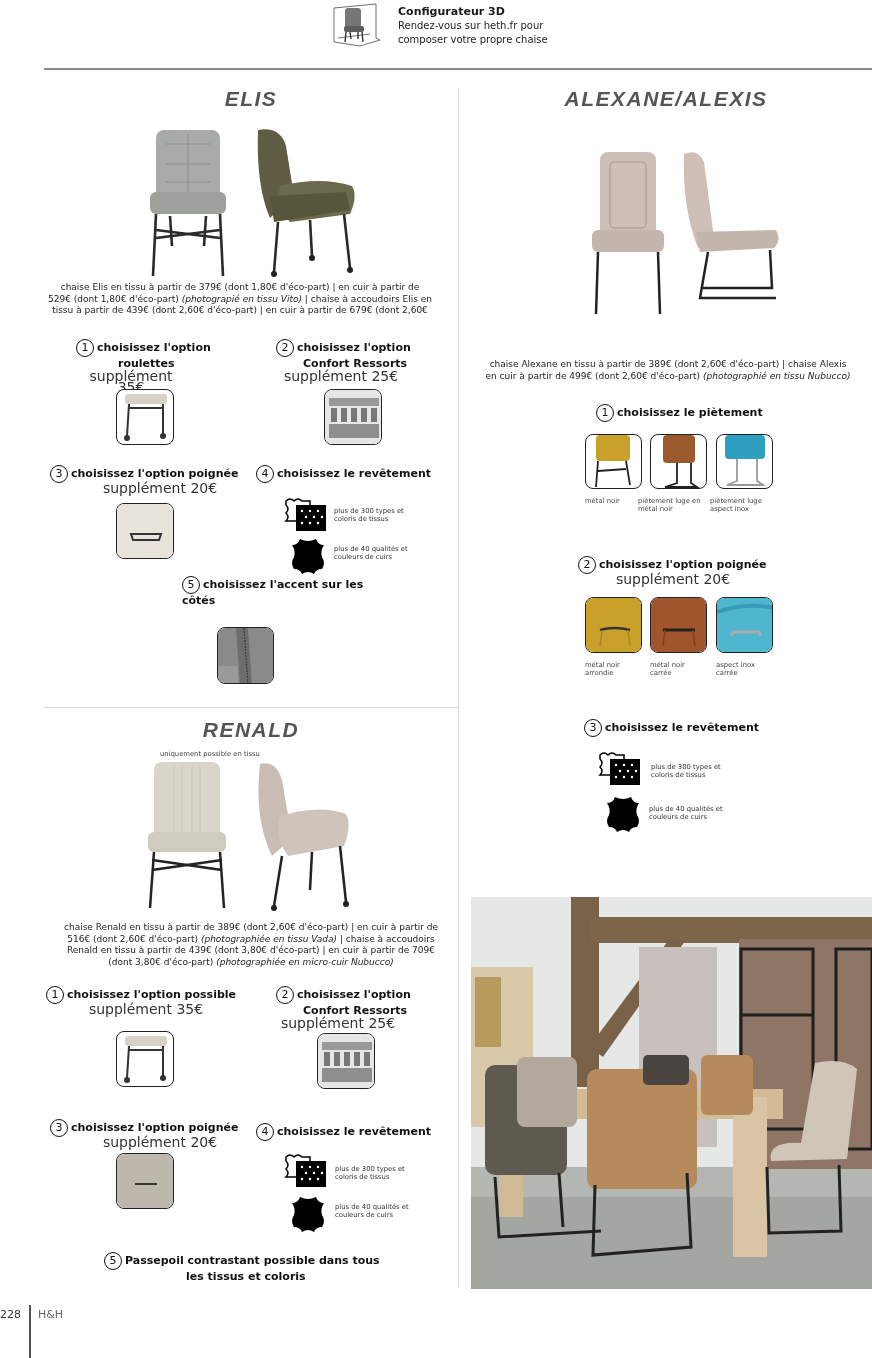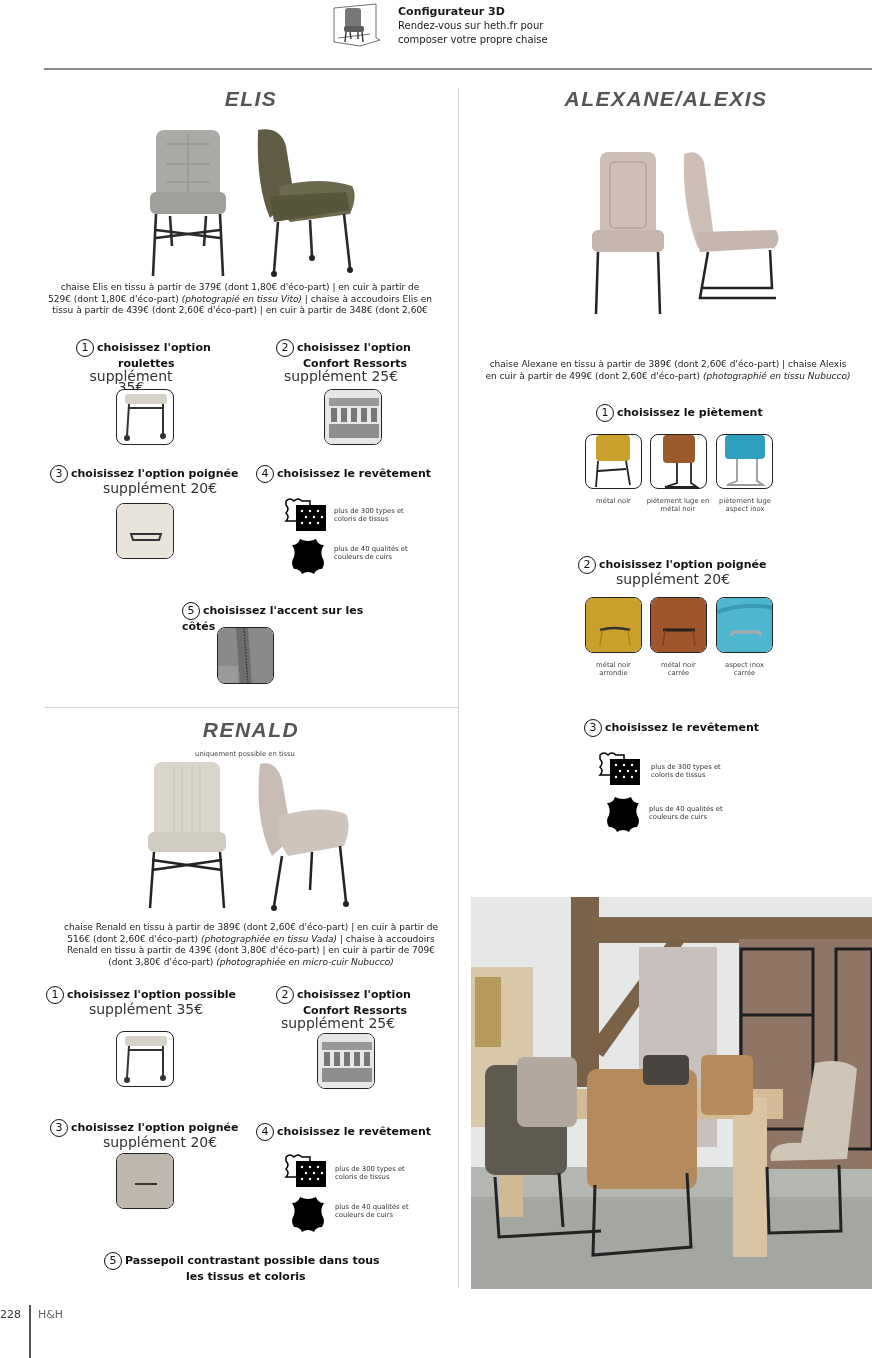--- a/index.html
+++ b/index.html
@@ -20,21 +20,21 @@
   .model-title { font-family: "Liberation Sans", sans-serif; font-style: italic; font-weight: 700; font-size: 21px; letter-spacing: 1.5px; color: #555; text-align: center; }
 
   .desc { font-size: 9px; line-height: 11.6px; text-align: center; color: #222; }
   .desc i { font-style: italic; }
 
   .step { font-size: 11px; font-weight: bold; line-height: 14px; color: #111; }
   .step-num { display: inline-flex; align-items: center; justify-content: center; width: 18px; height: 18px; border: 1.4px solid #111; border-radius: 50%; font-size: 11px; font-weight: normal; margin-right: 3px; vertical-align: middle; background:#fff; }
   .supp { font-size: 14px; color: #333; text-align: center; line-height: 11px; }
 
   .thumb { border: 1.5px solid #222; border-radius: 8px; overflow: hidden; background: #fff; }
-  .small-cap { font-size: 6.8px; line-height: 8px; color: #444; text-align: center; }
+  .small-cap { font-size: 6.8px; line-height: 8px; color: #444; text-align: left; }
   .cov-text { font-size: 6.8px; line-height: 8px; color: #333; }
 
   .chair-img { overflow: hidden; }
   .photo { left: 471px; top: 897px; width: 401px; height: 392px; overflow: hidden; background: #e9eaea; }
 
   .footer-rule { left: 29px; top: 1305px; width: 2px; height: 53px; background: #555; }
   .page-num { left: 0px; top: 1308px; font-size: 11px; color: #333; }
   .brand { left: 38px; top: 1308px; font-size: 11px; color: #666; }
 </style>
 </head>
@@ -99,21 +99,21 @@
       </g>
     <circle cx="24" cy="148" r="3" fill="#222"></circle>
       <circle cx="100" cy="144" r="3" fill="#222"></circle>
       <circle cx="62" cy="132" r="3" fill="#222"></circle>
   </svg>
 </div>
 
 <div class="abs desc" style="left:22px; top:282px; width:436px;">
   <div>chaise Elis en tissu à partir de 379€ (dont 1,80€ d'éco-part) | en cuir à partir de</div>
   <div><span>529€ (dont 1,80€ d'éco-part) </span><i>(photograpié en tissu Vito)</i><span> | chaise à accoudoirs Elis en</span></div>
-  <div>tissu à partir de 439€ (dont 2,60€ d'éco-part) | en cuir à partir de 348€ (dont 2,60€</div>
+  <div>tissu à partir de 439€ (dont 2,60€ d'éco-part) | en cuir à partir de 679€ (dont 2,60€</div>
 </div>
 
 <div class="abs" style="left:76px; top:339px; width:170px;">
   <div class="step"><span class="step-num">1</span><span>choisissez l'option</span></div>
   <div class="step" style="padding-left:42px;">roulettes</div>
   <div class="supp" style="width:110px;">supplément 35€</div>
 </div>
 <div class="abs thumb" style="left:116px; top:389px; width:58px; height:56px;">
   <svg width="58" height="56" viewBox="0 0 58 56">
       <rect x="8" y="4" width="42" height="10" rx="3" fill="#d6d2c8"></rect>
@@ -185,21 +185,21 @@
 <div class="abs" style="left:288px; top:537px; width:40px; height:38px;">
   <svg width="40" height="38" viewBox="0 0 40 38">
       <path d="M12 2 Q20 6 28 2 Q30 8 36 8 Q32 14 34 20 Q38 26 34 32 Q28 32 26 37 Q20 33 14 37 Q12 32 6 32 Q2 26 6 20 Q8 14 4 8 Q10 8 12 2Z" fill="#000"></path>
     </svg>
 </div>
 <div class="abs cov-text" style="left:334px; top:545px;">
     <div>plus de 40 qualités et</div>
     <div>couleurs de cuirs</div>
   </div>
 
-<div class="abs" style="left:134px; top:602px; width:240px;padding-left:48px;">
+<div class="abs" style="left:134px; top:576px; width:240px;padding-left:48px;">
   <div class="step"><span class="step-num">5</span><span>choisissez l'accent sur les côtés</span></div>
 </div>
 <div class="abs thumb" style="left:217px; top:627px; width:57px; height:57px;">
   <svg width="57" height="57" viewBox="0 0 57 57">
       <rect width="57" height="57" fill="#8a8a8a"></rect>
       <path d="M18 0 L30 0 L34 57 L22 57Z" fill="#6d6d6d"></path>
       <line x1="26" y1="0" x2="30" y2="57" stroke="#3c3c3c" stroke-width="1.2" stroke-dasharray="2 1"></line>
       <rect x="0" y="38" width="20" height="19" fill="#9a9a9a"></rect>
     </svg>
 </div>

